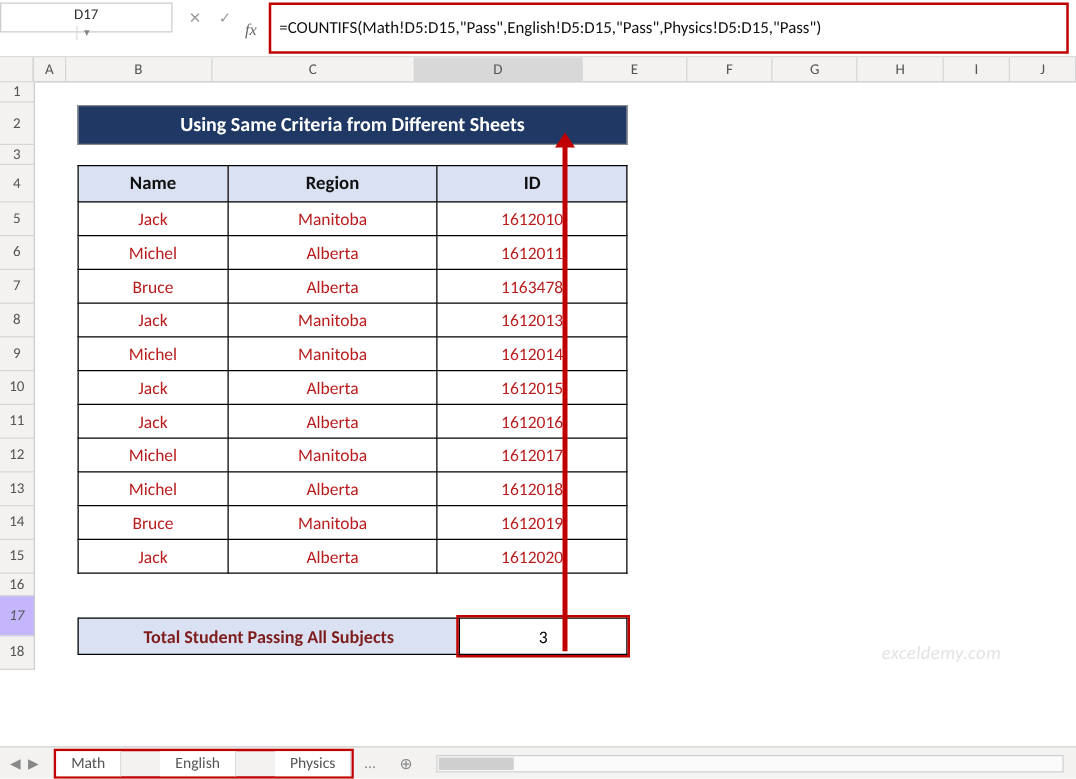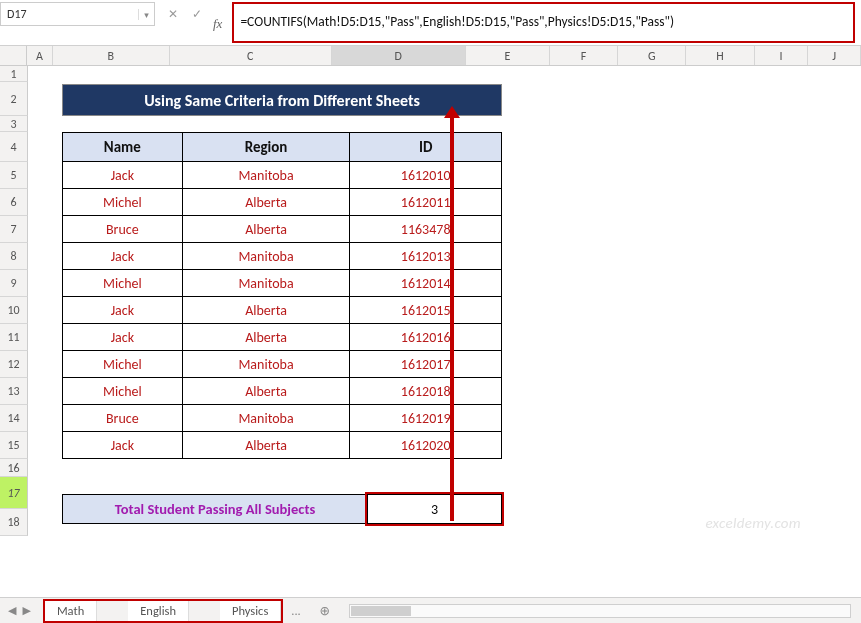--- a/index.html
+++ b/index.html
@@ -1,20 +1,20 @@
 <!DOCTYPE html>
 <html><head>
 <meta charset="utf-8">
 <style>
   * { box-sizing: border-box; margin: 0; padding: 0; font-family: "Calibri", "Segoe UI", sans-serif; }
   body { background: #fff; width: 861px; height: 623px; overflow: hidden; position: relative; user-select: none; }
 
   
   .bar { display: flex; align-items: stretch; height: 46px; border-bottom: 1px solid #d0d0d0; background: #fff; }
-  .name-box-wrap { display: flex; align-items: center; border-right: 1px solid #d0d0d0; background: #fff; width: 155px; height: 24px; margin-top: 2px; border: 1px solid #ccc; }
+  .name-box-wrap { display: flex; align-items: center; border-right: 1px solid #d0d0d0; background: #fff; width: 138px; height: 24px; margin-top: 2px; border: 1px solid #ccc; flex-direction: column; }
   .name-box { flex: 1; padding: 2px 6px; font-size: 12px; color: #333; }
   .name-dd { width: 16px; text-align: center; color: #888; font-size: 9px; border-left: 1px solid #ddd; }
   .fx-group { display: flex; align-items: center; gap: 8px; padding: 0 10px; height: 24px; margin-top: 2px; }
   .fx-btn { width: 16px; text-align: center; color: #9a9a9a; font-size: 12px; }
   .fx-label { font-style: italic; font-family: Liberation Serif, serif; font-size: 13px; color: #666; margin-top: 20px; }
   .formula-box { flex: 1; border: 2.5px solid #c00000; margin: 2px 6px 2px 0; padding: 2px 6px; font-size: 13.5px; color: #111; line-height: 1.35; display: flex; align-items: center; position: relative; }
   .formula-text { white-space: pre-wrap; }
 
   
   .col-headers { display: flex; height: 20px; border-bottom: 1px solid #ccc; background: #f3f2f1; font-size: 12px; color: #555; }
@@ -33,21 +33,21 @@
   .title-bar { background: #203864; }
   .title-bar { background: #1F3864; }
 
   
   table.data { position: absolute; left: 34px; top: 66px; border-collapse: collapse; width: 440px; padding-left: 24px; }
   table.data th { background: #D9E1F2; border: 1px solid #000; font-size: 15px; padding: 5px 0; font-weight: bold; color: #111; }
   table.data td { border: 1px solid #000; font-size: 14px; padding: 4.5px 0; text-align: center; color: #b91c1c; }
 
   
   .summary-wrap { position: absolute; left: 34px; top: 428px; display: flex; }
-  .summary-label { width: 306px; height: 30px; background: #D9E1F2; border: 1px solid #000; display: flex; align-items: center; justify-content: center; font-weight: bold; font-size: 14.5px; color: #a21caf; }
+  .summary-label { width: 306px; height: 30px; background: #D9E1F2; border: 1px solid #000; display: flex; align-items: center; justify-content: center; font-weight: bold; font-size: 14.5px; color: #7f1d1d; }
   .summary-val { width: 134px; height: 30px; border: 1px solid #000; border-left: none; display: flex; align-items: center; justify-content: center; font-size: 14px; position: relative; }
   .summary-val .sel-border { position: absolute; inset: -3px; border: 2.5px solid #c00000; pointer-events:none; }
 
   
   .watermark { position: absolute; right: 60px; top: 448px; font-size: 15px; color: #e3e3e3; font-style: italic; letter-spacing: .3px; }
 
   
   .arrow { position: absolute; left: 422px; top: 50px; width: 4px; height: 405px; background: #c00000; }
   .arrow::before { content: ""; position: absolute; top: -10px; left: -6px; border-left: 8px solid transparent; border-right: 8px solid transparent; border-bottom: 12px solid #c00000; }
 
@@ -58,21 +58,21 @@
   .tab { padding: 0 12px; background: #fff; border-right: 1px solid #ddd; display: flex; align-items: center; color: #555; }
   .tab-active { padding: 0 14px; background: #fff; border-bottom: 2px solid #217346; color: #217346; font-weight: 600; display: flex; align-items: center; margin-left: 10px; height: 24px; }
   .tab-more { padding: 0 8px; color: #888; }
   .tab-plus { width: 20px; height: 20px; border-radius: 50%; display: flex; align-items: center; justify-content: center; color: #888; margin-left: 6px; }
   .hscroll { flex: 1; margin: 0 10px 0 14px; height: 14px; border: 1px solid #cfcfcf; background: #fafafa; position: relative; }
   .hscroll .thumb { position: absolute; left: 1px; top: 1px; width: 60px; height: 10px; background: #cfcfcf; }
 
   
   .cA{width:26px}.cB{width:120px}.cC{width:166px}.cD{width:138px}.cE{width:86px}.cF{width:70px}.cG{width:70px}.cH{width:70px}.cI{width:55px}.cJ{width:54px}
   .ch.selD{ background:#d8d8d8; }
-  .rh.selR{ background:#bef264;font-style:italic; }
+  .rh.selR{ background:#c4b5fd;font-style:italic; }
 
   
   .cells .gridlines { position:absolute; inset:0; background:
     repeating-linear-gradient(to bottom, transparent 0, transparent 26px, #eee 26px, #eee 27px);
     opacity:.0;
   }
 </style>
 </head>
 <body>
 

